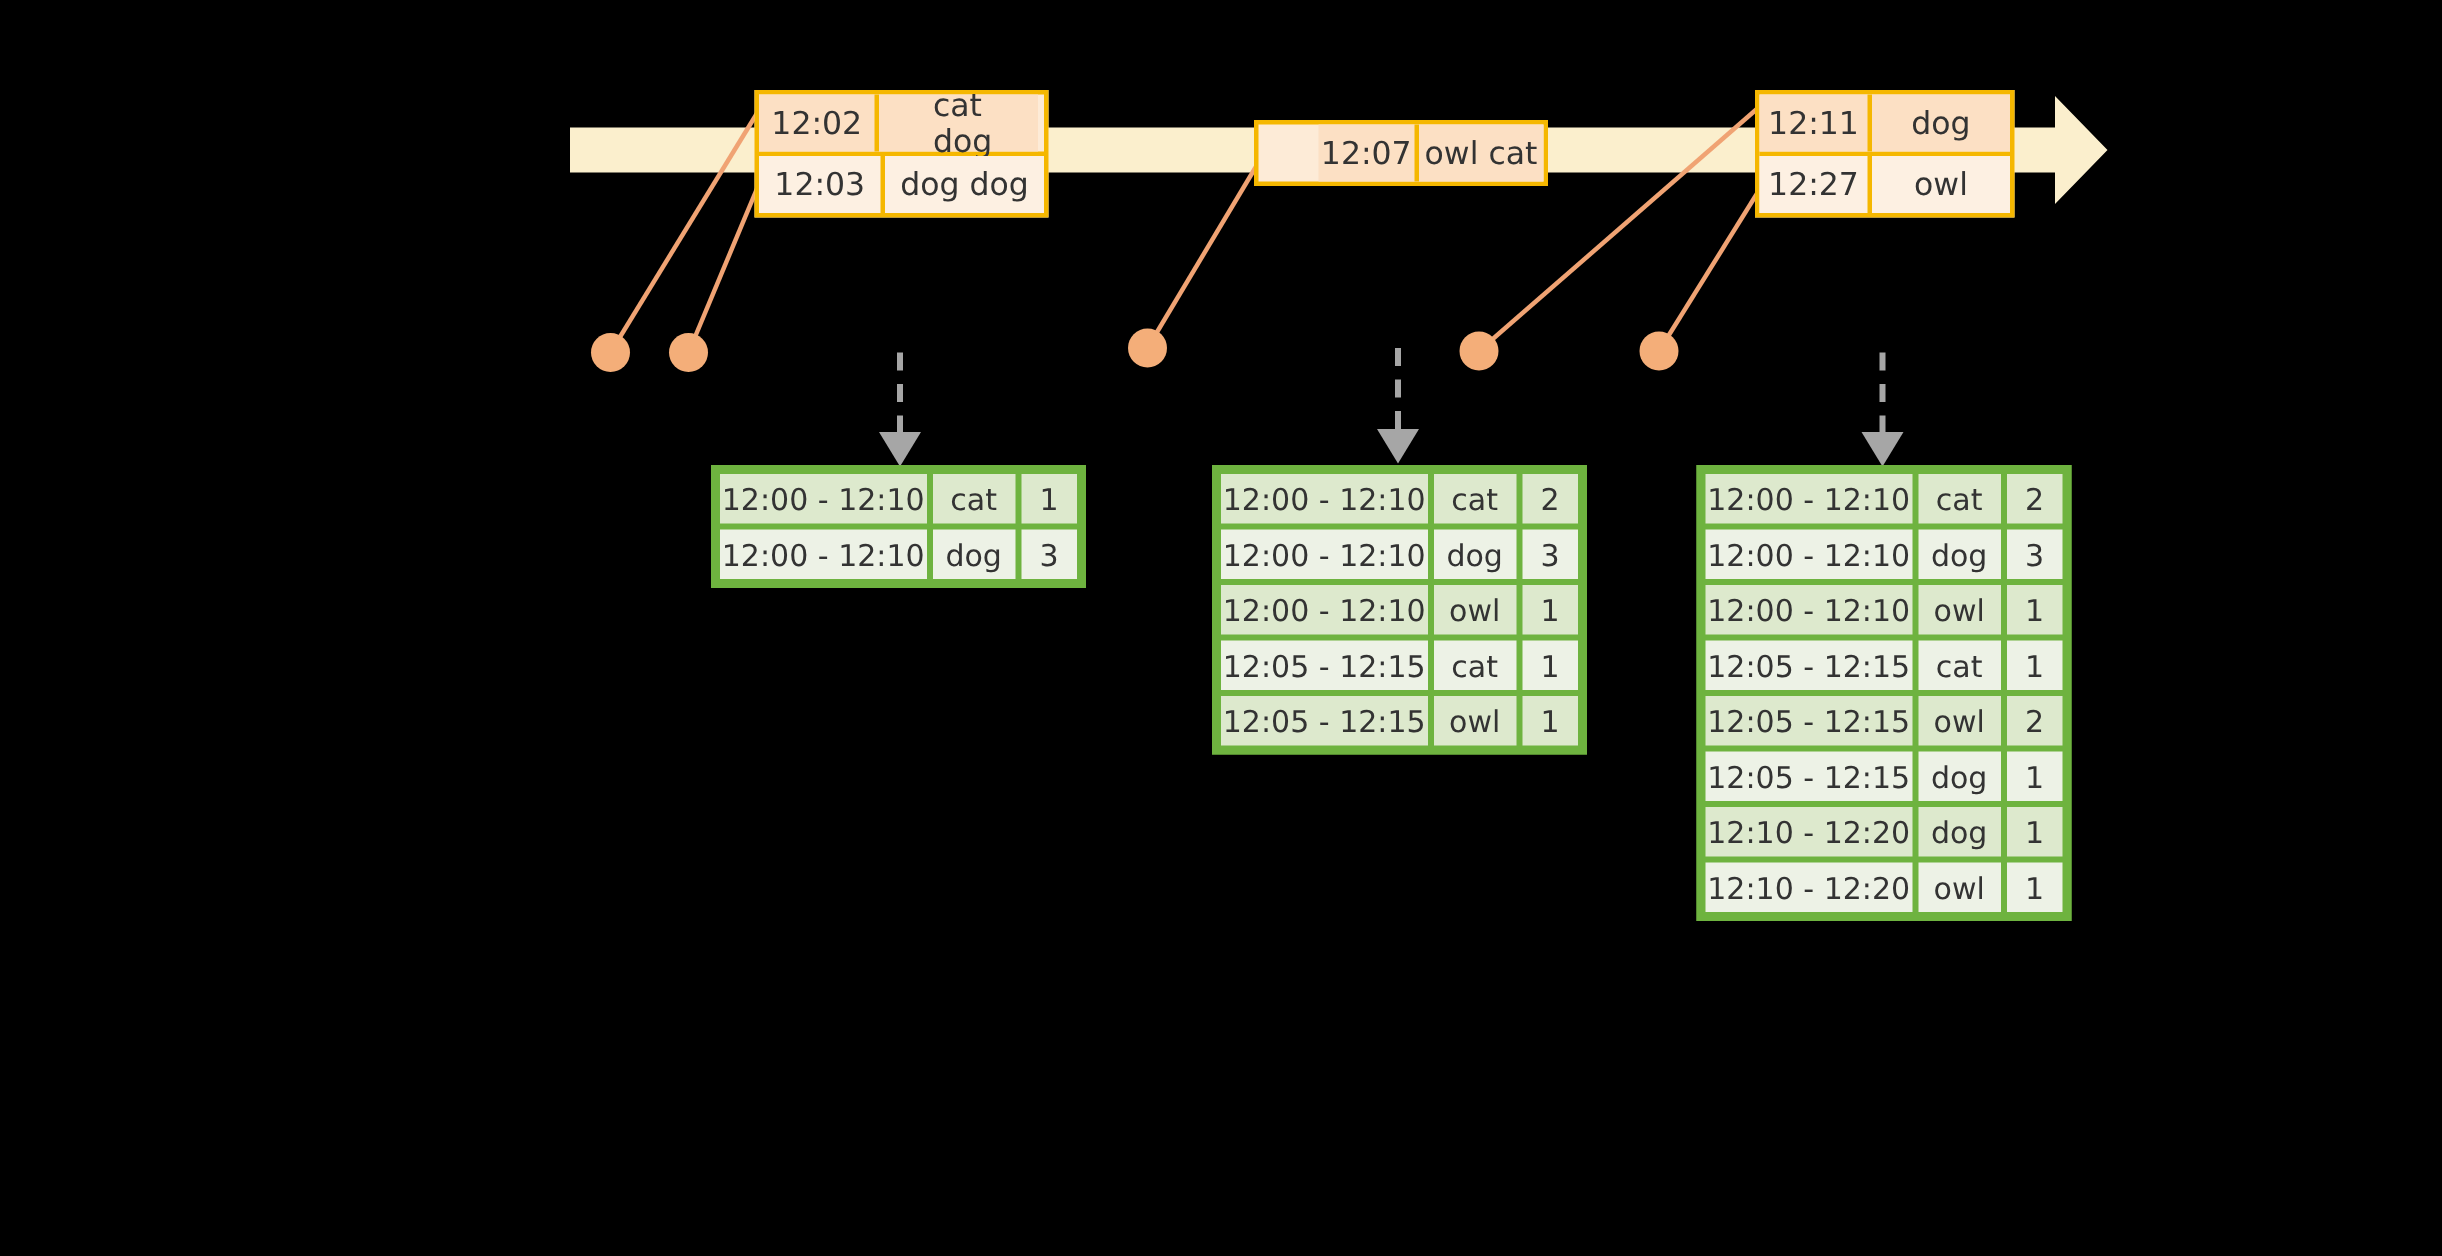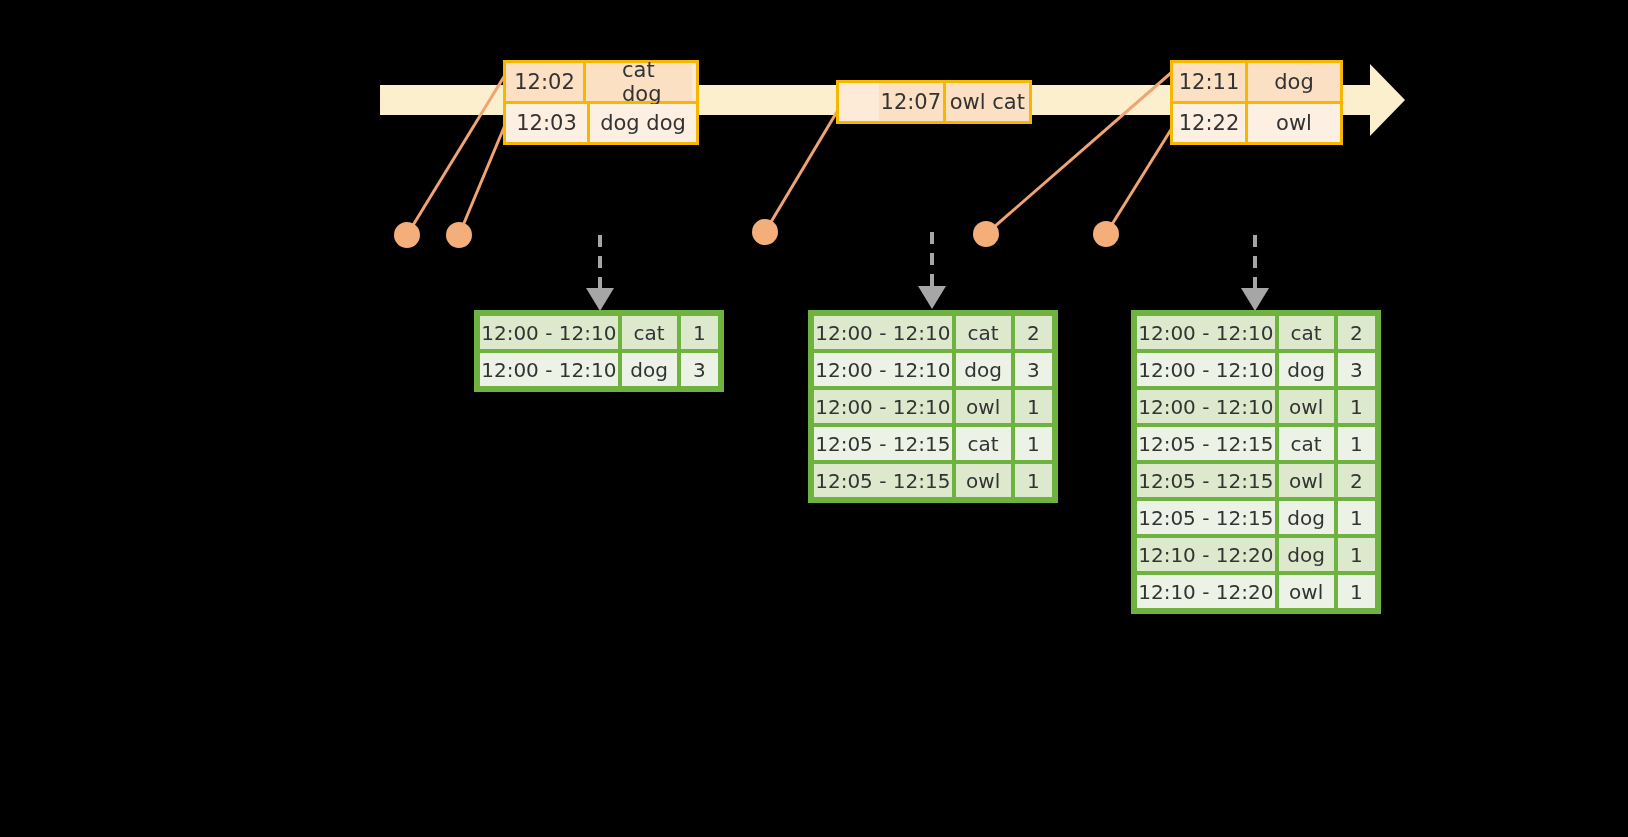--- a/index.html
+++ b/index.html
@@ -89,21 +89,21 @@
       <div class="c words" style="width:106px;">owl cat</div>
     </div>
   </div>
 
   <div class="evt" style="left:1170px;top:60px;width:173px;text-align:right;">
     <div class="row">
       <div class="c time" style="width:75px;">12:11</div>
       <div class="c words" style="width:92px;">dog</div>
     </div>
     <div class="row">
-      <div class="c time" style="width:75px;">12:22</div>
+      <div class="c time" style="width:75px;">12:27</div>
       <div class="c words" style="width:92px;">owl</div>
     </div>
   </div>
 
   <div class="tbl" style="left:474px;top:310px;width:250px;">
     <div class="trow">
       <div class="tc win" style="width:140px;">12:00 - 12:10</div>
       <div class="tc key" style="width:56px;">cat</div>
       <div class="tc cnt" style="width:38px;">1</div>
     </div>

